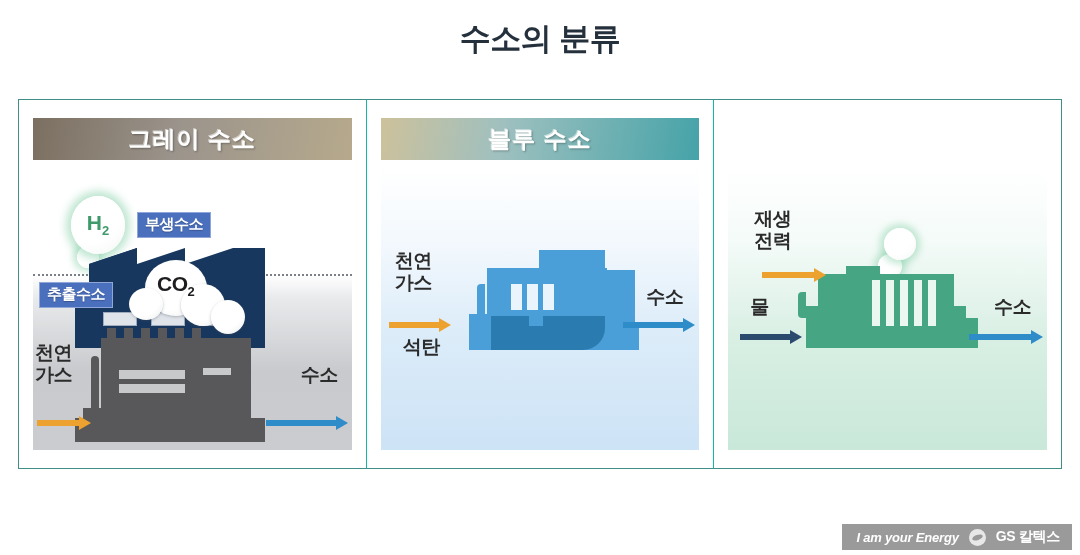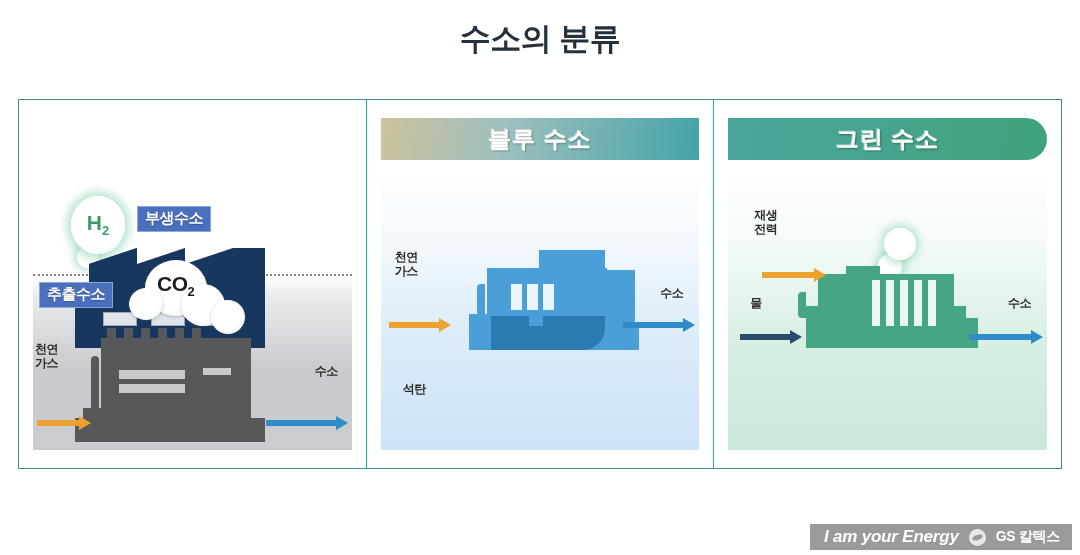--- a/index.html
+++ b/index.html
@@ -57,21 +57,21 @@
   }
   .canvas-blue {
     background: linear-gradient(180deg, #ffffff 0%, #f2f8fd 28%, #dcecf9 58%, #cde3f6 100%);
   }
   .canvas-green {
     background: linear-gradient(180deg, #ffffff 0%, #f4fbf8 26%, #d9efe4 60%, #c9e8da 100%);
   }
 
   
   .io-label {
-    position: absolute; font-size: 12px; font-weight: bold;
+    position: absolute; font-size: 19px; font-weight: bold;
     color: #2b2b2b; line-height: 1.18; letter-spacing: -0.5px;
     white-space: pre-line; text-align: right;
   }
   .tag {
     position: absolute; font-size: 15px; font-weight: bold; color: #ffffff;
     background: #4a6fbd; border: 1px solid #8fa6d8;
     padding: 2px 7px 3px; letter-spacing: -0.5px;
     text-shadow: 0 1px 1px rgba(0,0,0,.25);
   }
   .note {
@@ -147,21 +147,21 @@
   .source {
     position: absolute; left: 18px; top: 478px;
     font-size: 14px; color: #55585c; letter-spacing: -0.3px;
   }
   .brandbar {
     position: absolute; right: 8px; top: 524px;
     height: 26px; padding: 0 12px 0 14px;
     background: #9a9a9a; color: #ffffff;
     display: flex; align-items: center; gap: 10px;
   }
-  .brandbar .slogan { font-size: 17px; font-weight: bold; font-style: italic; letter-spacing: -0.2px; }
+  .brandbar .slogan { font-size: 13px; font-weight: bold; font-style: italic; letter-spacing: -0.2px; }
   .brandbar .gsmark {
     width: 17px; height: 17px; border-radius: 50%;
     background: #e8e8e8; position: relative;
   }
   .brandbar .gsmark::after {
     content: ""; position: absolute; left: 3px; top: 6px;
     width: 11px; height: 5px; border-radius: 50%;
     background: #9a9a9a; transform: rotate(-18deg);
   }
   .brandbar .gsname { font-size: 14px; font-weight: bold; letter-spacing: -0.3px; }
@@ -169,30 +169,33 @@
 </head>
 <body>
 
 <div id="root">
 
   <div class="title">수소의 분류</div>
 
   <div class="frame">
 
     <div class="panel">
+      <div class="banner banner-grey">
+        <span class="banner-label">그레이 수소</span>
+      </div>
       <div class="canvas canvas-grey">
 
         <div class="dotted" style="top:106px;"></div>
 
         <div class="bubble bubble-sm" style="left:44px; top:78px; width:22px; height:22px;"></div>
         <div class="bubble" style="left:38px; top:28px; width:54px; height:58px;">
           <span class="bubble-text">H<sub>2</sub></span>
         </div>
 
-        <div class="tag" style="left:104px; top:38px;">부생수소</div>
+        <div class="tag" style="left:104px; top:44px;">부생수소</div>
 
         <div class="saw-wrap" style="left:42px; top:80px; width:190px; height:100px;">
           <svg width="190" height="100" viewBox="0 0 190 100">
             <path d="M0 34 L14 34 L14 16 L62 16 L62 0 L62 16 L110 16 L110 0 L110 16 L158 16 L158 0 L190 0 L190 100 L0 100 Z" fill="#17375e"></path>
             <path d="M14 16 L62 16 L14 40 Z" fill="#ffffff" opacity="0"></path>
             <path d="M14 16 L62 0 L62 16 Z" fill="#17375e"></path>
             <polygon points="14,34 14,16 62,0 62,34" fill="#17375e"></polygon>
             <polygon points="62,34 62,16 110,0 110,34" fill="#17375e"></polygon>
             <polygon points="110,34 110,16 158,0 158,34" fill="#17375e"></polygon>
           </svg>
@@ -273,36 +276,33 @@
           <div class="bp" style="left:64px; top:72px; width:14px; height:10px;"></div>
           <div class="bp" style="left:140px; top:78px; width:34px; height:28px;"></div>
         </div>
 
         <div class="io-label" style="left:14px; top:82px;">천연
 가스</div>
         <div class="arrow arrow-orange" style="left:8px; top:152px; width:62px;">
           <span class="bar"></span>
             <span class="head"></span>
         </div>
-        <div class="io-label" style="left:22px; top:168px;margin-top:46px;">석탄</div>
+        <div class="io-label" style="left:22px; top:168px;">석탄</div>
 
         <div class="io-label" style="right:16px; top:118px;">수소</div>
         <div class="arrow arrow-blue" style="right:4px; top:152px; width:72px;">
           <span class="bar"></span>
             <span class="head"></span>
         </div>
 
 
       </div>
     </div>
 
     <div class="panel">
-      <div class="banner banner-green">
-        <span class="banner-label">그린 수소</span>
-      </div>
       <div class="canvas canvas-green">
 
         <div class="bubble bubble-sm" style="left:150px; top:86px; width:24px; height:24px;"></div>
         <div class="bubble bubble-sm" style="left:156px; top:60px; width:32px; height:32px;"></div>
 
         <div class="shape" style="left:56px; top:92px; width:210px; height:120px;">
           <div class="gp" style="left:34px; top:14px; width:136px; height:74px;"></div>
           <div class="gp" style="left:22px; top:46px; width:160px; height:42px;"></div>
           <div class="gp" style="left:14px; top:32px; width:8px; height:26px; border-radius:4px 0 0 4px;"></div>
           <div class="gp" style="left:62px; top:6px;  width:34px; height:12px;"></div>

